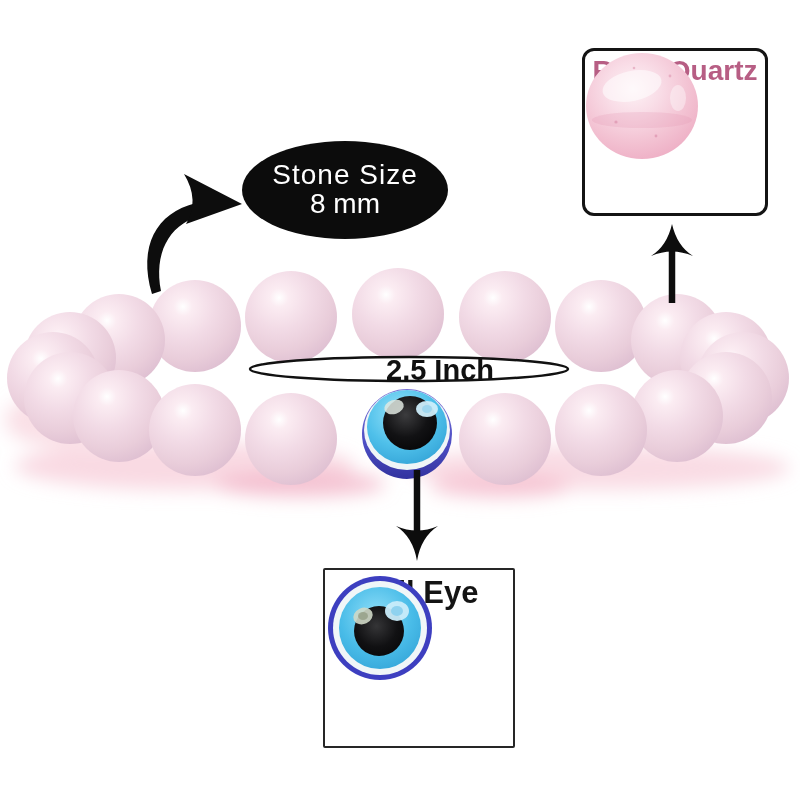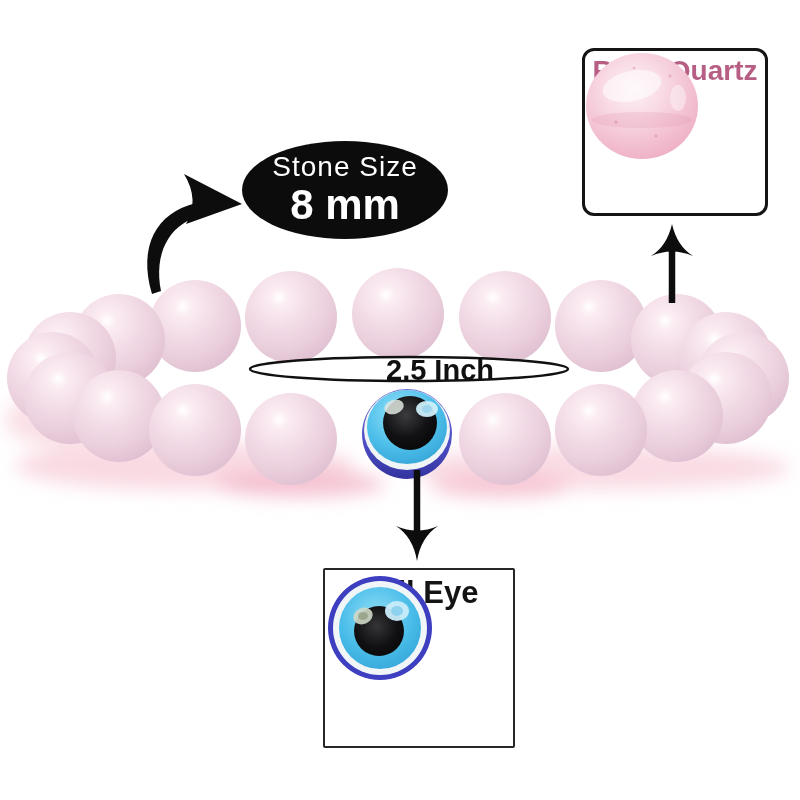--- a/index.html
+++ b/index.html
@@ -9,21 +9,21 @@
   }
   .stage svg{position:absolute;left:0;top:0;}
   
   .badge{
     position:absolute;left:242px;top:141px;width:206px;height:98px;
     background:#0c0c0c;border-radius:50%;
     display:flex;flex-direction:column;align-items:center;justify-content:center;
     color:#ffffff;text-align:center;
   }
   .badge .l1{font-size:28px;letter-spacing:1px;line-height:1.05;font-weight:400;}
-  .badge .l2{font-size:42px;line-height:1.1;font-weight:700;}
+  .badge .l2{font-size:28px;line-height:1.1;font-weight:400;}
   
   .callout{
     position:absolute;background:#ffffff;box-sizing:border-box;
     display:flex;flex-direction:column;align-items:center;
   }
   .callout-rose{
     left:582px;top:48px;width:186px;height:168px;
     border:3px solid #141414;border-radius:12px;padding-top:5px;
   }
   .callout-rose .lbl{

